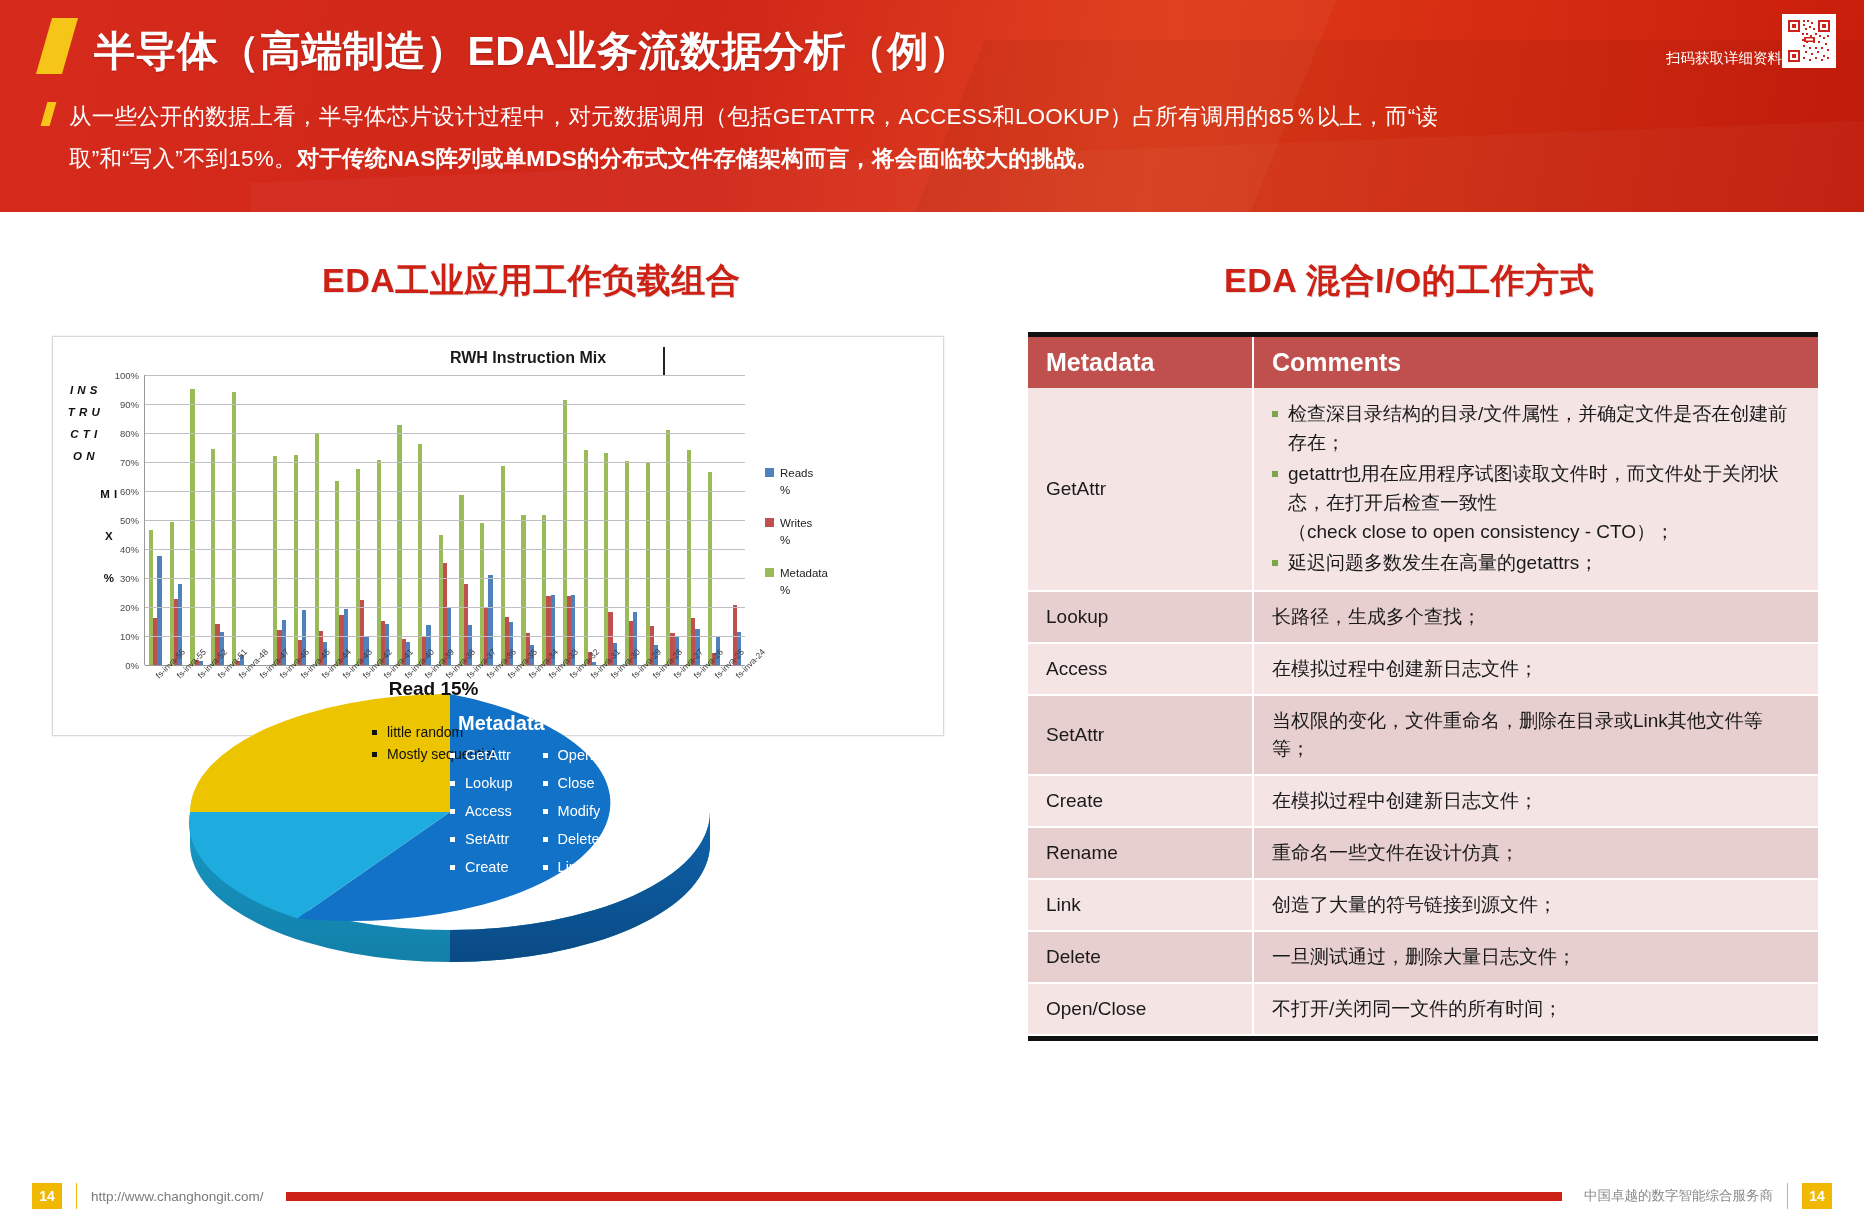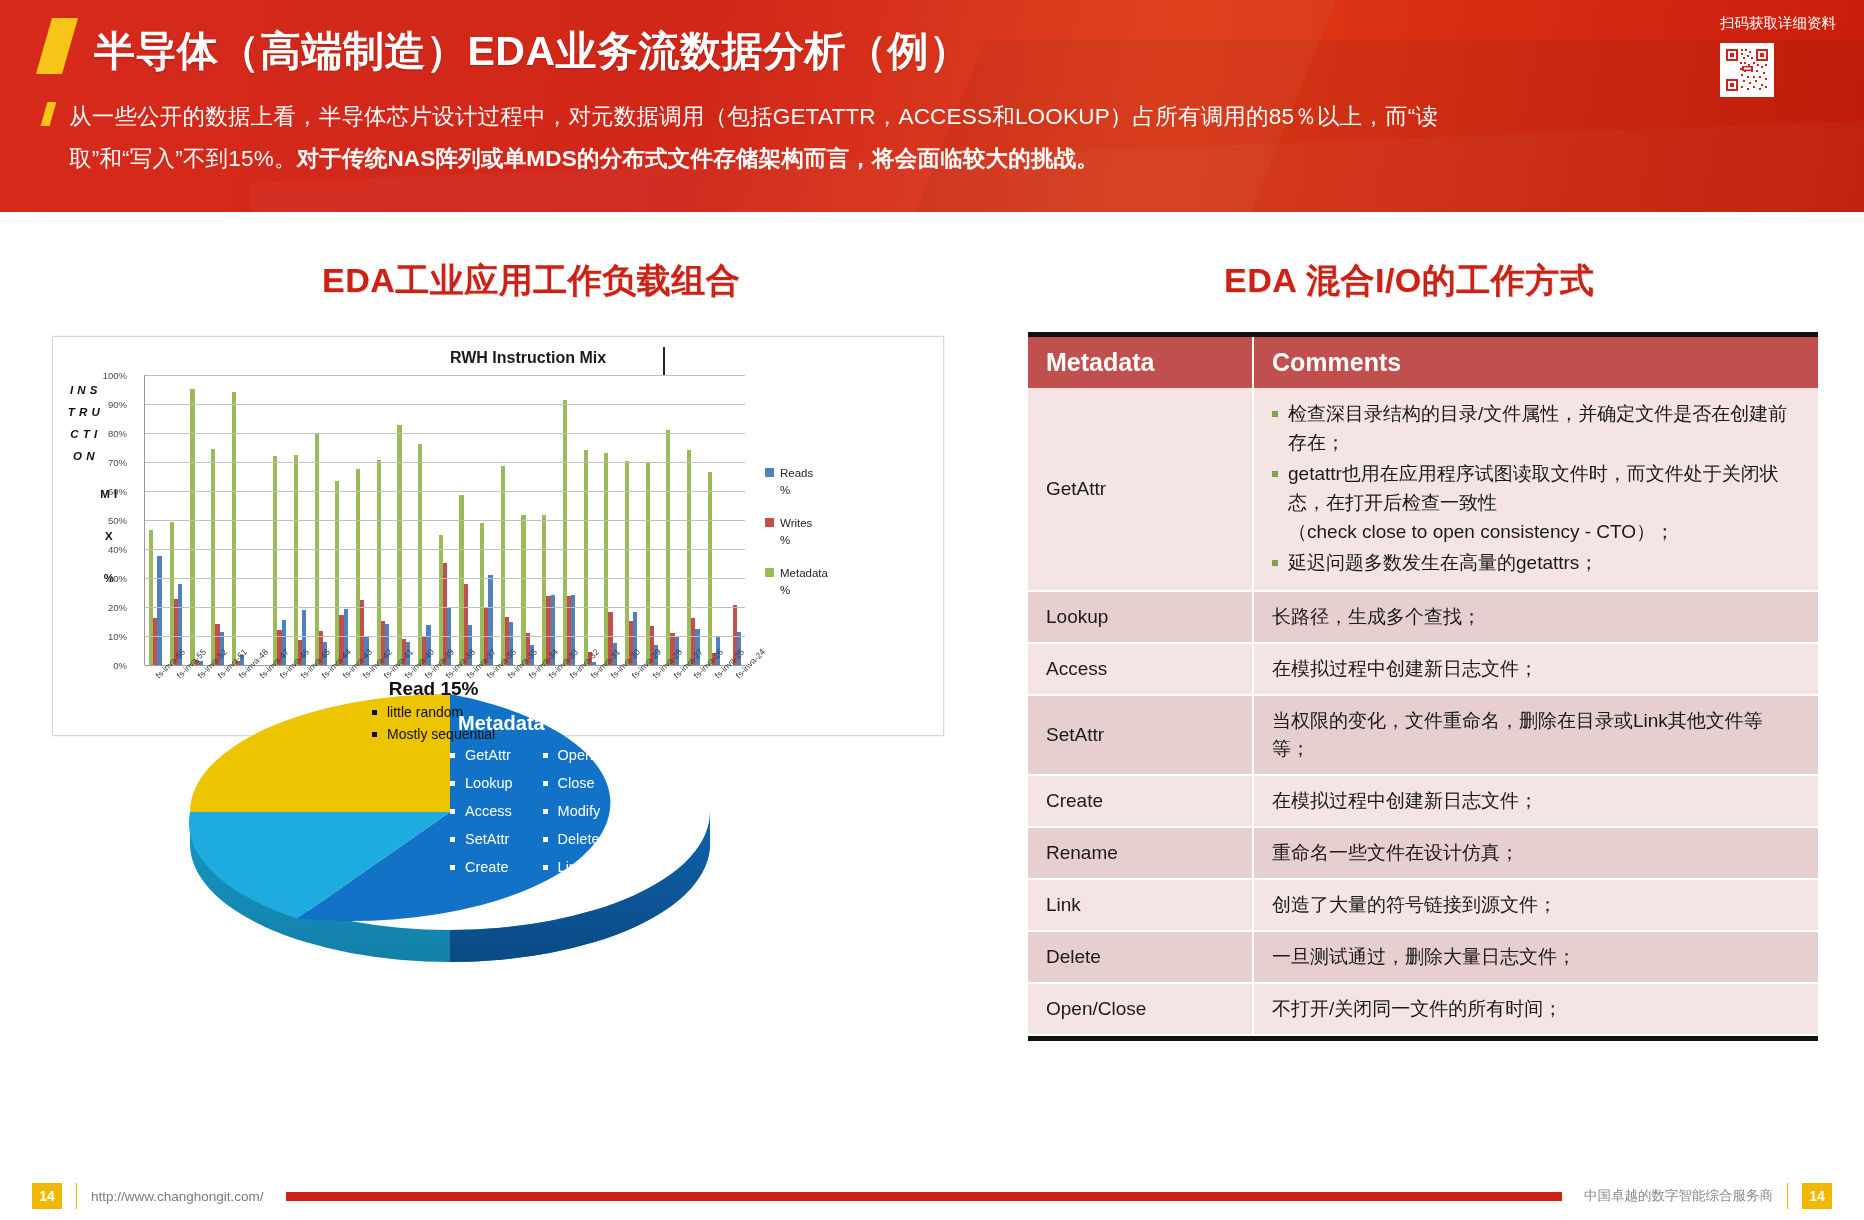--- a/index.html
+++ b/index.html
@@ -73,21 +73,21 @@
   }
   .subtitle-text {
     color: #ffffff;
     font-size: 22.5px;
     line-height: 42px;
     letter-spacing: 0.2px;
   }
   .subtitle-text b { font-weight: bold; }
   .qr-block {
     position: absolute; right: 28px; top: 14px;
-    display: flex; align-items: flex-start; gap: 10px; flex-direction: column;
+    display: flex; align-items: flex-end; 
   }
   .qr-caption { color: #ffffff; font-size: 14.5px; white-space: nowrap; }
   .qr-box {
     width: 54px; height: 54px;
     background: #ffffff;
     padding: 3px;
   }
   .qr-box svg { display:block; }
 
   
@@ -144,21 +144,21 @@
     position: absolute;
     left: 92px; top: 38px;
     width: 600px; height: 290px;
   }
   .plot .gl {
     position: absolute; left: 0; width: 100%;
     height: 1px; background: #bfbfbf;
   }
   .plot .ytick {
     position: absolute; right: 100%;
-    margin-right: 18px;
+    margin-right: 6px;
     transform: translateY(-50%);
     font-size: 9.5px; color: #4a4a4a;
     white-space: nowrap;
   }
   .plot .yaxis {
     position: absolute; left: -1px; top: 0; bottom: 0;
     width: 1px; background: #9a9a9a;
   }
   .bars {
     position: absolute; left: 0; top: 0;
@@ -212,21 +212,21 @@
     left: 150px; top: 440px;
     width: 600px; height: 320px;
   }
   .pie-svg { position: absolute; left: 0; top: 0; }
   .pie-label { position: absolute; }
   .pl-title { font-weight: bold; white-space: nowrap; }
   .pl-item { display: flex; align-items: center; white-space: nowrap; }
   .pl-item .bullet { width:5px;height:5px;flex:none;margin-right:10px;display:inline-block; }
 
   #lbl-read { left: 222px; top: 26px; color: #111; }
-  #lbl-read .pl-title { font-size: 19px; margin-bottom: 4px; text-align:center; }
+  #lbl-read .pl-title { font-size: 19px; margin-bottom: 24px; text-align:center; }
   #lbl-read .pl-item { font-size: 14px; margin-bottom: 6px; }
   #lbl-read .bullet { background: #111; }
 
   #lbl-write { left: 72px; top: 116px; color: #ffffff; }
   #lbl-write .pl-title { font-size: 20px; margin-bottom: 9px; padding-left: 62px; }
   #lbl-write .pl-item { font-size: 14px; margin-bottom: 7px; }
   #lbl-write .bullet { background: #ffffff; }
 
   #lbl-meta { left: 300px; top: 60px; color: #ffffff; }
   #lbl-meta .pl-title { font-size: 20px; margin-bottom: 12px; padding-left: 8px; }

